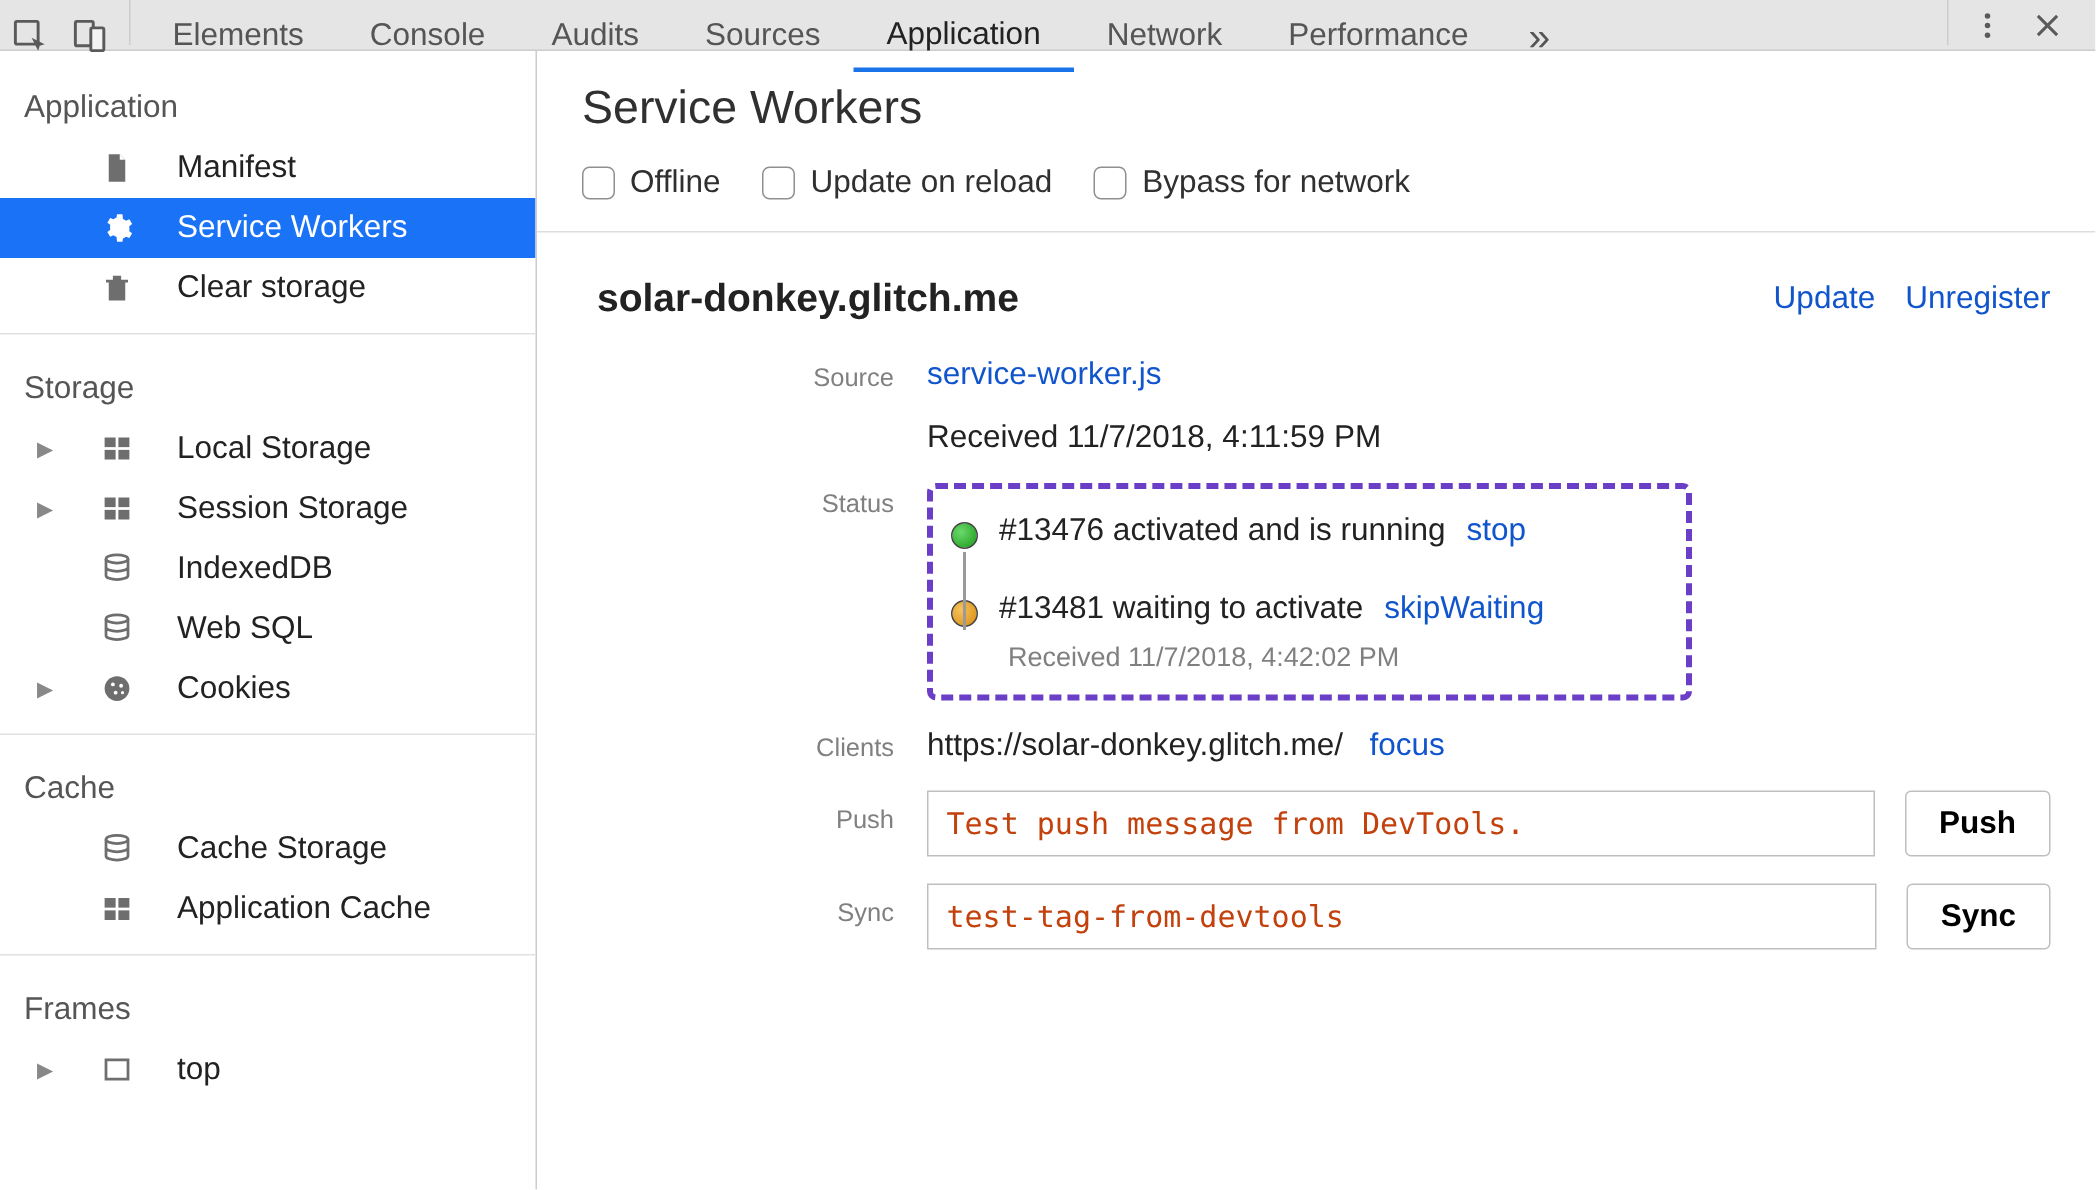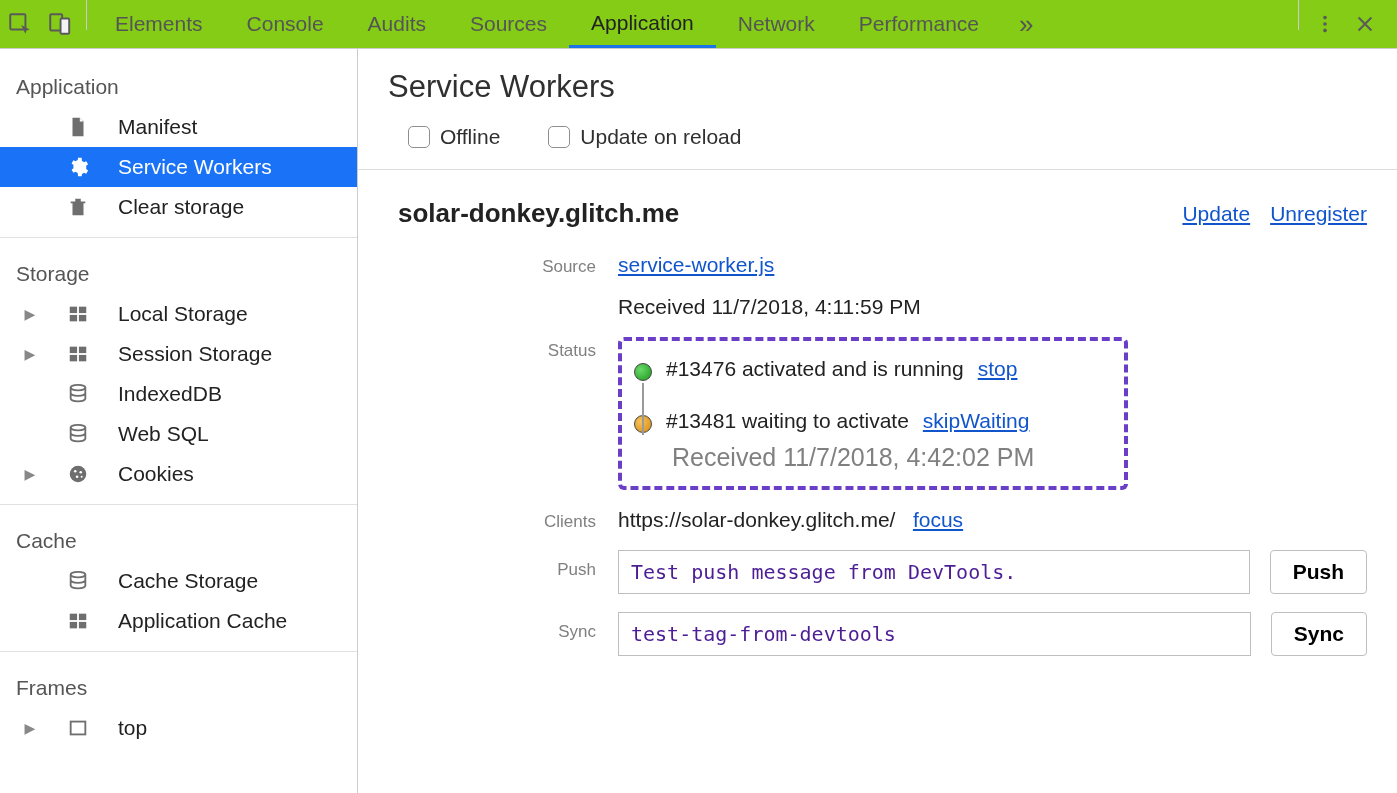--- a/index.html
+++ b/index.html
@@ -1,20 +1,20 @@
 <!DOCTYPE html>
 <html><head>
 <meta charset="utf-8">
 <style>
   * { box-sizing: border-box; margin: 0; padding: 0; }
   html, body { width: 1397px; height: 793px; font-family: -apple-system, BlinkMacSystemFont, "Segoe UI", Helvetica, Arial, sans-serif; font-size: 21px; background: #fff; color: #222; }
   .root { display: flex; flex-direction: column; height: 100%; }
 
   
-  .topbar { display: flex; height: 49px; border-bottom: 1px solid #ccc; background: #84cc16; }
+  .topbar { display: flex; height: 34px; border-bottom: 1px solid #ccc; background: #e5e5e5; }
   .topbar-ico { width: 40px; height: 48px; display: flex; align-items: center; justify-content: center; color: #5a5a5a;}
   .topbar-ico svg { width: 26px; height: 26px; }
   .topbar-sep { width: 1px; height: 30px; background: #ccc; margin: 0 6px; }
   .tabs { display: flex; align-items: stretch; height: 48px; flex: 1; }
   .tab { display: flex; align-items: center; padding: 0 22px; color: #555; cursor: pointer; font-size: 21px; }
   .tab.active { color: #222; border-bottom: 3px solid #1a73e8; }
   .more-tabs { display: flex; align-items: center; padding: 0 18px; color: #555; font-size: 26px; cursor: pointer; }
   .topbar-right { display: flex; align-items: center; padding-right: 12px; }
   .kebab, .xclose { width: 40px; height: 48px; display: flex; align-items: center; justify-content: center; color: #5a5a5a; cursor: pointer; }
   .kebab svg, .xclose svg { width: 22px; height: 22px; }
@@ -31,45 +31,45 @@
   .side-item .arrow { width: 16px; display: inline-flex; justify-content: center; color: #888; font-size: 14px; }
   .side-item .arrow.hidden { visibility: hidden; }
   .side-item .ico { width: 24px; display: inline-flex; justify-content: center; }
   .side-item svg { width: 22px; height: 22px; }
   .side-divider { height: 1px; background: #e1e1e1; margin: 10px 0; }
 
   
   .main { flex: 1; overflow: auto; padding: 20px 30px 28px 30px;}
   .page-title { font-size: 31px; font-weight: 400; margin-bottom: 20px; color: #303030; }
   .check-row { display: flex; gap: 28px; align-items: center; margin-bottom: 20px; }
-  .check { display: flex; align-items: center; gap: 10px; cursor: pointer; color: #303030; font-size: 21px; margin-left: 20px; }
+  .check { display: flex; align-items: center; gap: 10px; cursor: pointer; color: #303030; font-size: 21px; }
   .checkbox-box { width: 22px; height: 22px; border: 1.5px solid #8f8f8f; border-radius: 5px; background: #fff; }
   hr.section-sep { border: none; border-top: 1px solid #ddd; margin: 0 -30px 18px -30px; }
 
   .origin-row { display: flex; align-items: center; justify-content: space-between; padding: 10px 0 24px 10px; }
   .origin-name { font-weight: 700; font-size: 26px; }
   .origin-actions { display: flex; gap: 20px;}
-  a.linkish { color: #1155cc; text-decoration: underline; cursor: pointer; font-size: 21px; }
+  a.linkish { color: #1155cc; cursor: pointer; font-size: 21px; }
 
   .kvgrid { display: grid; grid-template-columns: 230px 1fr; row-gap: 18px; align-items: start; }
   .kvlabel { text-align: right; padding-right: 22px; color: #808080; font-size: 17px; padding-top: 4px;}
   .kvval { color: #222; font-size: 21px; }
   .kvval .subline { margin-top: 18px; color: #222; }
 
   .status-box { border: 4px dashed #6a3ec7; border-radius: 6px; padding: 16px 20px 14px 12px; width: 510px; position: relative; }
   .status-line { display: flex; align-items: flex-end; gap: 14px; font-size: 21px; }
   .status-line + .status-line { margin-top: 28px; }
   .dot { width: 18px; height: 18px; border-radius: 50%; border: 1.5px solid #444; flex: 0 0 auto;}
   .dot.green { background: radial-gradient(circle at 35% 35%, #6bd96b, #1a9a1a); }
   .dot.orange { background: radial-gradient(circle at 35% 35%, #f6c25a, #d78b12); }
-  .status-received { color: #808080; margin-top: 10px; padding-left: 38px; font-size: 25px;}
+  .status-received { color: #808080; margin-top: 10px; padding-left: 38px; font-size: 18px;}
   .status-connector { position: absolute; left: 20px; top: 42px; width: 2px; height: 52px; background: #9a9a9a; }
 
   .field-row { display: flex; align-items: center; gap: 20px; }
-  .text-input { flex: 1; height: 44px; border: 1px solid #bfbfbf; padding: 0 12px; font-family: "Menlo","Consolas",monospace; font-size: 20px; color: #4c1d95; }
+  .text-input { flex: 1; height: 44px; border: 1px solid #bfbfbf; padding: 0 12px; font-family: "Menlo","Consolas",monospace; font-size: 20px; color: #c2410c; }
   .btn { height: 44px; padding: 0 22px; border: 1px solid #bfbfbf; background: #fff; font-size: 21px; font-weight: 600; cursor: pointer; border-radius: 4px; }
 </style>
 </head>
 <body>
 
 <div class="root">
 
   <div class="topbar">
     <div class="topbar-ico">
       <svg viewBox="0 0 24 24" fill="none" stroke="currentColor" stroke-width="1.8">
@@ -259,20 +259,24 @@
       <div class="page-title">Service Workers</div>
 
       <div class="check-row">
         <label class="check">
           <span class="checkbox-box"></span>
           <span>Offline</span>
         </label>
         <label class="check">
           <span class="checkbox-box"></span>
           <span>Update on reload</span>
+        </label>
+        <label class="check">
+          <span class="checkbox-box"></span>
+          <span>Bypass for network</span>
         </label>
       </div>
 
       <hr class="section-sep">
 
       <div class="origin-row">
         <div class="origin-name">solar-donkey.glitch.me</div>
         <div class="origin-actions">
           <a class="linkish">Update</a>
           <a class="linkish">Unregister</a>

